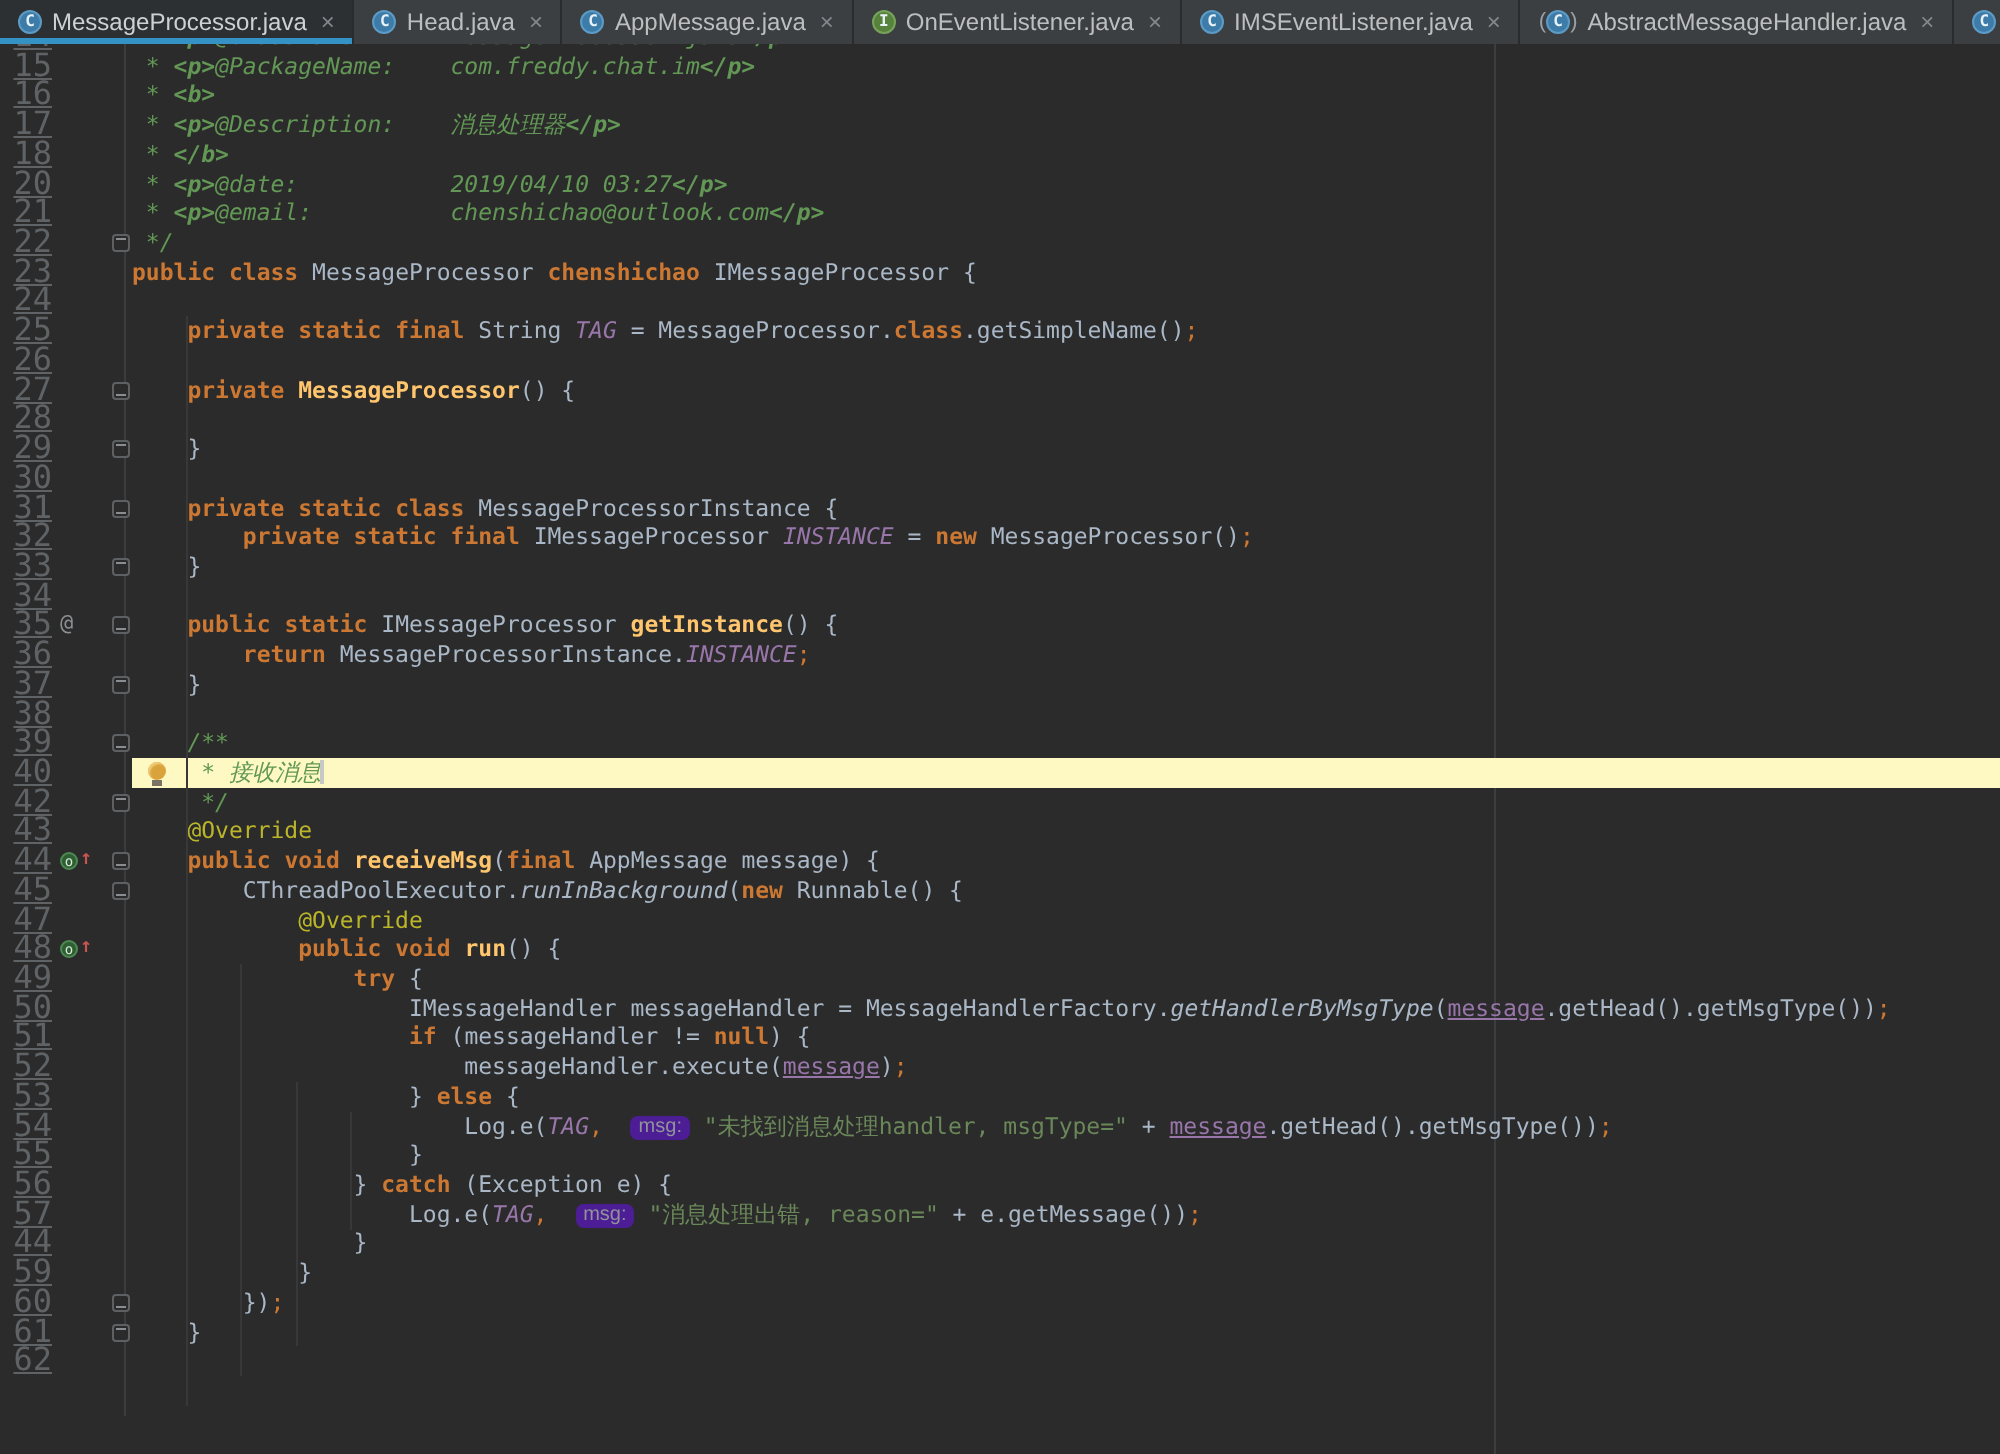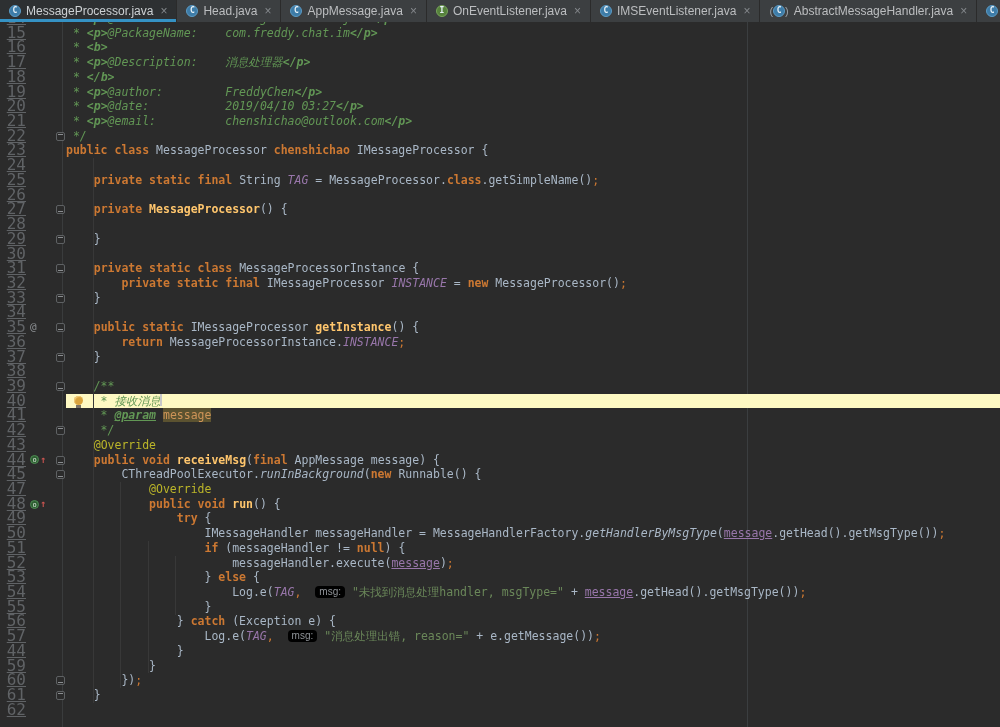--- a/index.html
+++ b/index.html
@@ -63,21 +63,21 @@
   .doc  { color:#629755; font-style:italic; }
   .docb { color:#629755; font-style:italic; font-weight:bold; }
   .doctag { color:#629755; font-style:italic; font-weight:bold; text-decoration:underline; }
   .ann  { color:#BBB529; }
   .mdecl{ color:#FFC66D; font-weight:bold; }
   .cons { color:#9876AA; font-style:italic; }
   .str  { color:#6A8759; }
   .msgref { color:#9876AA; text-decoration:underline; }
   .stat { color:#A9B7C6; font-style:italic; }
   .sel  { background:#5B5230; color:#CE9458; }
-  .inlay { display:inline-block; background:#000000; color:#909499; border-radius:4px;
+  .inlay { display:inline-block; background:#4c1d95; color:#909499; border-radius:4px;
            padding:0 4px; font-size:10px; line-height:12px; height:12px;
            position:relative; top:-1px; font-family:"Liberation Sans", sans-serif; }
   .caret { display:inline-block; width:1.5px; height:12px; background:#C8C8C8;
            vertical-align:middle; position:relative; top:-1px; }
 </style>
 </head>
 <body>
 
 <div class="app">
   <div class="tabbar">
@@ -148,26 +148,20 @@
           <div class="code"><span class="doc"> * </span><span class="docb">&lt;p&gt;</span><span class="doc">@Description:    消息处理器</span><span class="docb">&lt;/p&gt;</span></div>
         </div>
         <div class="row">
           <div class="gutter">
             <span class="num">18</span>
           </div>
           <div class="code"><span class="doc"> * </span><span class="docb">&lt;/b&gt;</span></div>
         </div>
         <div class="row">
           <div class="gutter">
-            <span class="num">19</span>
-          </div>
-          <div class="code"><span class="doc"> * </span><span class="docb">&lt;p&gt;</span><span class="doc">@author:         FreddyChen</span><span class="docb">&lt;/p&gt;</span></div>
-        </div>
-        <div class="row">
-          <div class="gutter">
             <span class="num">20</span>
           </div>
           <div class="code"><span class="doc"> * </span><span class="docb">&lt;p&gt;</span><span class="doc">@date:           2019/04/10 03:27</span><span class="docb">&lt;/p&gt;</span></div>
         </div>
         <div class="row">
           <div class="gutter">
             <span class="num">21</span>
           </div>
           <div class="code"><span class="doc"> * </span><span class="docb">&lt;p&gt;</span><span class="doc">@email:          chenshichao@outlook.com</span><span class="docb">&lt;/p&gt;</span></div>
         </div>
@@ -288,26 +282,20 @@
             <span class="num">39</span>
             <span class="fold down"></span>
           </div>
           <div class="code"><span class="doc">    /**</span></div>
         </div>
         <div class="row hl">
           <div class="gutter">
             <span class="num">40</span>
           </div>
           <div class="code"><span class="bulb"></span><span class="doc">     * 接收消息</span><span class="caret"></span></div>
-        </div>
-        <div class="row">
-          <div class="gutter">
-            <span class="num">41</span>
-          </div>
-          <div class="code"><span class="doc">     * </span><span class="doctag">@param</span><span class="doc"> </span><span class="sel">message</span></div>
         </div>
         <div class="row">
           <div class="gutter">
             <span class="num">42</span>
             <span class="fold up"></span>
           </div>
           <div class="code"><span class="doc">     */</span></div>
         </div>
         <div class="row">
           <div class="gutter">

